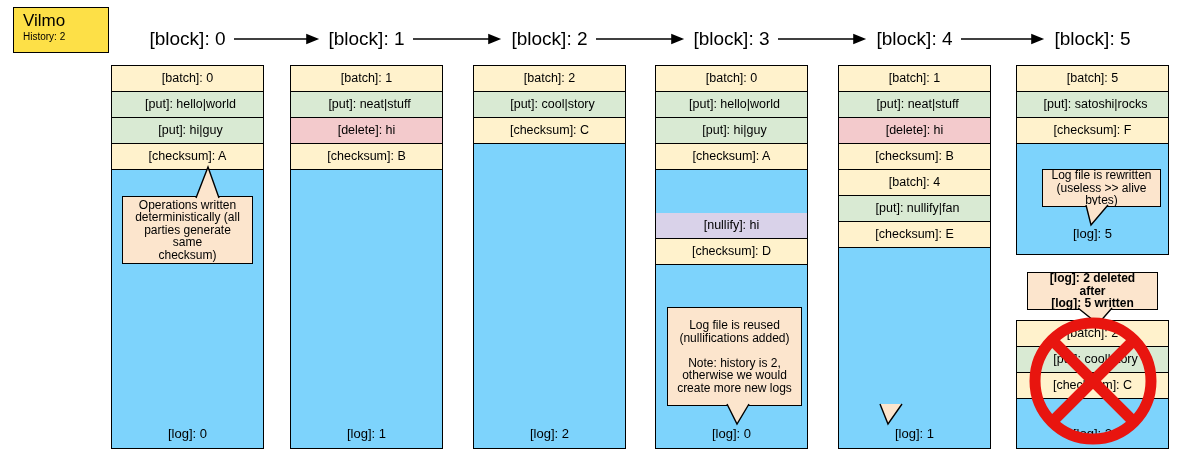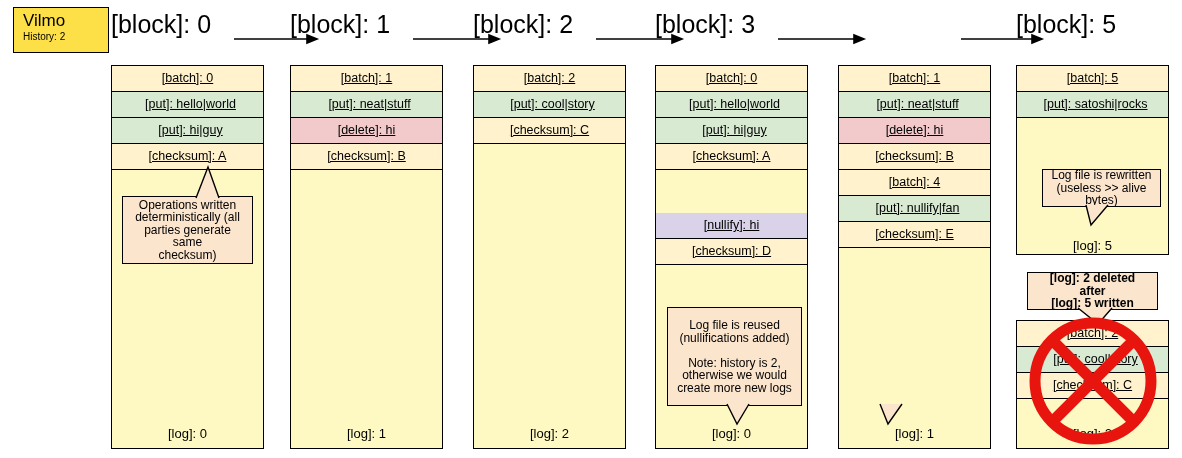--- a/index.html
+++ b/index.html
@@ -10,44 +10,44 @@
   
   .legend{
     position:absolute;left:13px;top:7px;width:96px;height:46px;
     background:#fde047;border:1.5px solid #000;box-sizing:border-box;
     padding:3px 0 0 9px;
   }
   .legend .title{font-size:17px;line-height:20px;}
   .legend .sub{font-size:10px;line-height:12px;}
   
   .block-header{
-    position:absolute;top:12px;width:153px;height:24px;
-    font-size:25px;line-height:24px;white-space:nowrap;
+    position:absolute;top:27px;width:153px;height:24px;text-align:center;
+    font-size:19px;line-height:24px;white-space:nowrap;
   }
   
   .col{
     position:absolute;top:65px;width:153px;box-sizing:border-box;
-    border:1.5px solid #000;background:#fef9c3;text-decoration:underline;
+    border:1.5px solid #000;background:#7dd3fc;
   }
   .col.tall{height:384px;}
   .col.short{height:190px;}
   .col.ghost{top:320px;height:129px;}
   .x0{left:111px;} .x1{left:290px;} .x2{left:473px;} .x3{left:655px;} .x4{left:838px;} .x5{left:1016px;}
   .row{
     height:26px;line-height:25px;box-sizing:border-box;border-bottom:1px solid #000;
     text-align:center;font-size:12.5px;white-space:nowrap;overflow:hidden;
   }
   .row.batch,.row.checksum{background:#fff2cc;}
   .row.put{background:#d9ead3;padding-left:6px;}
   .row.delete{background:#f3cacc;}
   .row.nullify{background:#d9d2e9;margin-top:43px;}
   .log-label{
     position:absolute;left:0;right:0;bottom:7px;text-align:center;font-size:13px;
   }
-  .short .log-label{bottom:1px;}
+  .short .log-label{bottom:13px;}
   
   .bubble{
     position:absolute;background:#fce5cd;border:1.5px solid #000;box-sizing:border-box;
     font-size:12px;line-height:12.5px;text-align:center;white-space:pre-line;
     display:flex;align-items:center;justify-content:center;padding:3px 8px;z-index:3;
   }
   #bubble0{left:122px;top:196px;width:131px;height:68px;}
   #bubble3{left:667px;top:307px;width:135px;height:99px;}
   #bubble4{left:847px;top:367px;width:128px;height:39px;}
   #bubble5{left:1042px;top:169px;width:119px;height:38px;}
@@ -62,20 +62,21 @@
 
   <div class="legend">
     <div class="title">Vilmo</div>
     <div class="sub">History: 2</div>
   </div>
 
   <div class="block-header x0">[block]: 0</div>
   <div class="block-header x1">[block]: 1</div>
   <div class="block-header x2">[block]: 2</div>
   <div class="block-header x3">[block]: 3</div>
+  <div class="block-header x4">[block]: 4</div>
   <div class="block-header x5">[block]: 5</div>
 
   <div class="col tall x0">
       <div class="row batch">[batch]: 0</div>
       <div class="row put">[put]: hello|world</div>
       <div class="row put">[put]: hi|guy</div>
       <div class="row checksum">[checksum]: A</div>
     <div class="log-label">[log]: 0</div>
   </div>
   <div class="col tall x1">
@@ -106,20 +107,21 @@
       <div class="row delete">[delete]: hi</div>
       <div class="row checksum">[checksum]: B</div>
       <div class="row batch">[batch]: 4</div>
       <div class="row put">[put]: nullify|fan</div>
       <div class="row checksum">[checksum]: E</div>
     <div class="log-label">[log]: 1</div>
   </div>
   <div class="col short x5">
       <div class="row batch">[batch]: 5</div>
       <div class="row put">[put]: satoshi|rocks</div>
+      <div class="row checksum">[checksum]: F</div>
     <div class="log-label">[log]: 5</div>
   </div>
 
   <div class="col ghost x5">
       <div class="row batch">[batch]: 2</div>
       <div class="row put">[put]: cool|story</div>
       <div class="row checksum">[checksum]: C</div>
     <div class="log-label">[log]: 2</div>
   </div>
 

